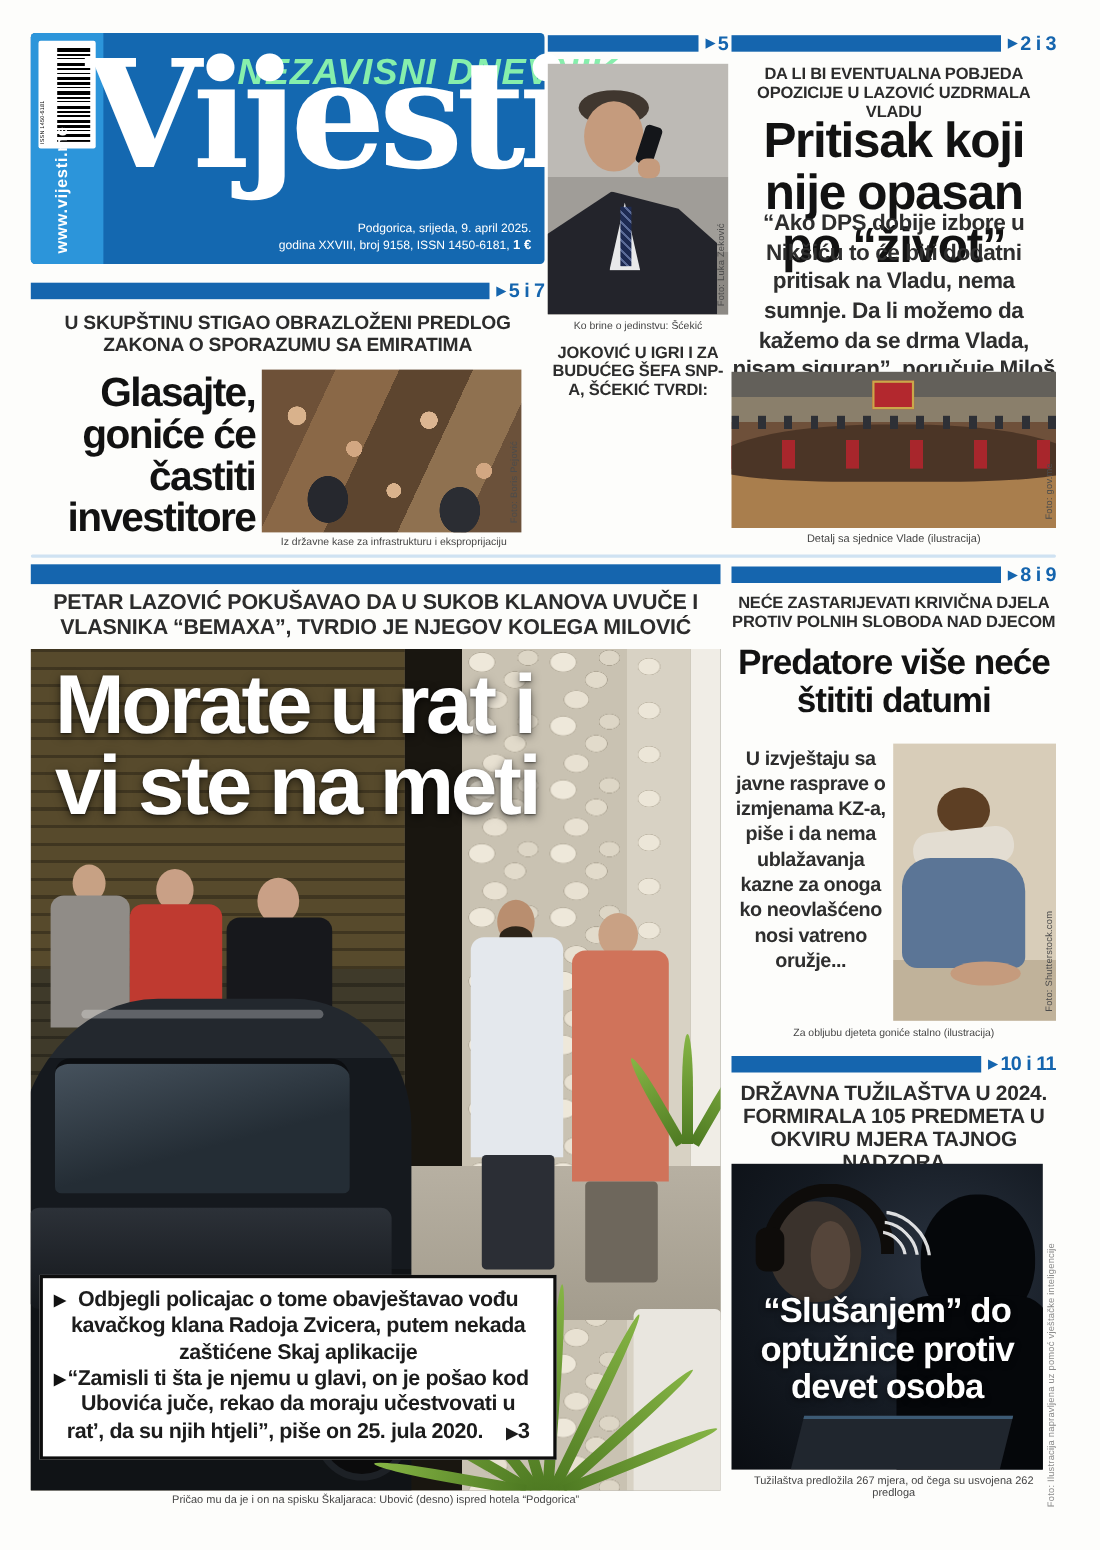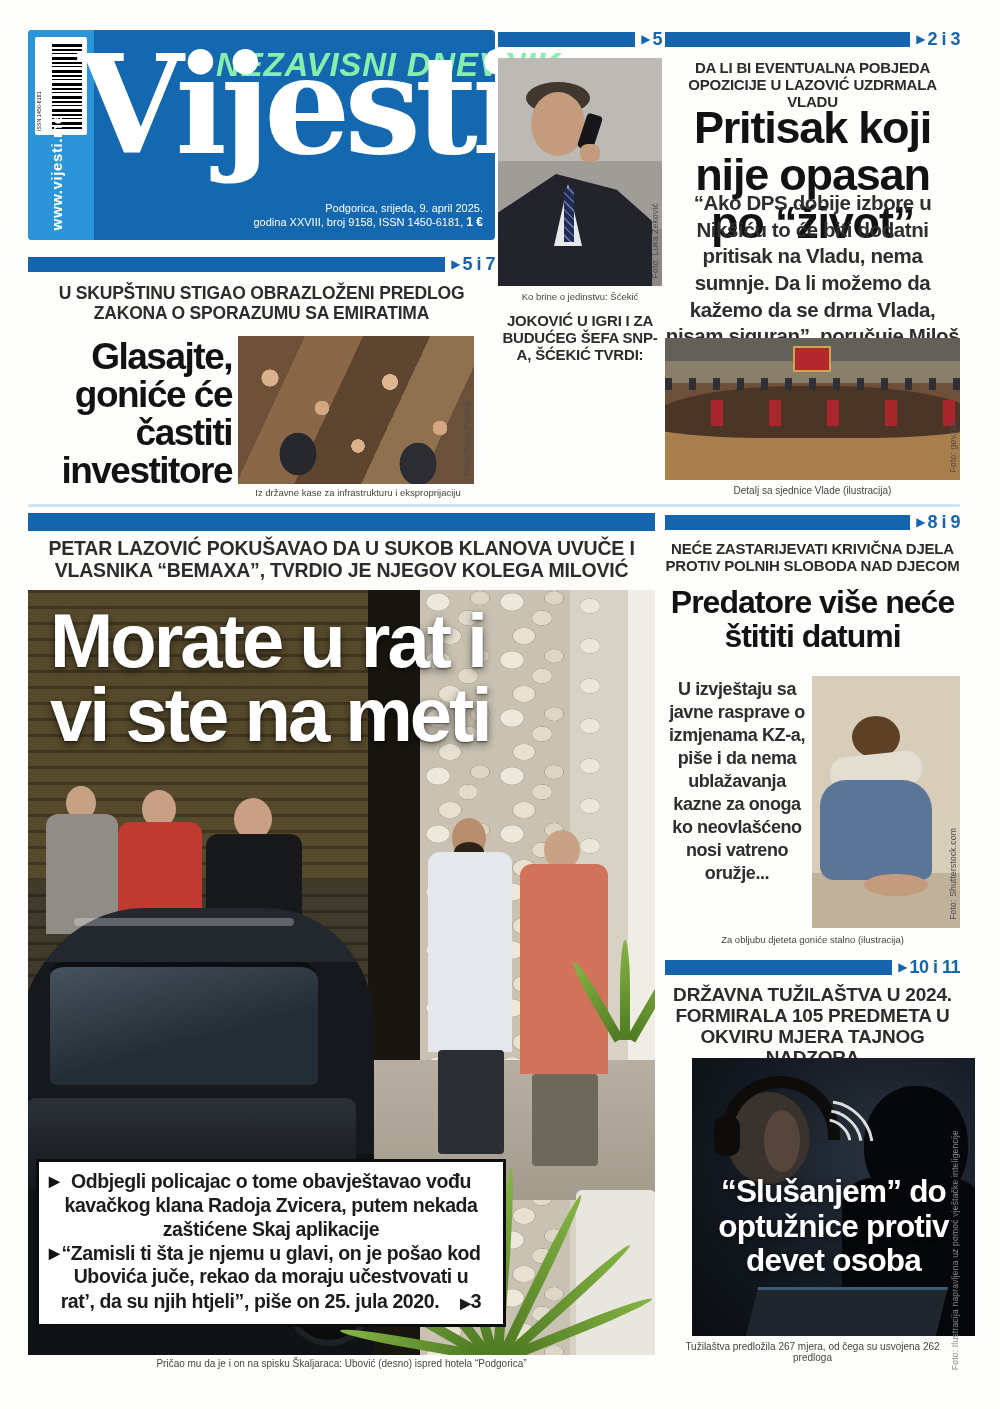--- a/index.html
+++ b/index.html
@@ -147,21 +147,21 @@
     background:linear-gradient(180deg,#d8cdb9 0 78%,#c0b29a 78%);}
   .boy-hair{position:absolute;left:40px;top:40px;width:48px;height:42px;border-radius:50%;background:#5d3f24;}
   .boy-arms{position:absolute;left:18px;top:78px;width:92px;height:34px;border-radius:16px;background:#e3ddd2;transform:rotate(-6deg);}
   .boy-jeans{position:absolute;left:8px;top:104px;width:112px;height:100px;border-radius:26px 30px 10px 14px;background:#5b7596;}
   .boy-feet{position:absolute;left:52px;top:198px;width:64px;height:22px;border-radius:50%;background:#c59b7d;}
   #caption-pred{left:665px;top:934px;width:295px;font-size:9.5px;}
 
   
   #bar-surv{left:665px;top:958px;width:295px;}
   #kicker-surv{left:665px;top:985px;width:295px;font-size:19px;line-height:1.1;}
-  #photo-surv{left:692px;top:1058px;width:283px;height:278px;
+  #photo-surv{left:665px;top:1058px;width:283px;height:278px;
     background:radial-gradient(ellipse at 68% 36%,#2a3340 0%,#141a22 55%,#0a0d12 100%);}
   .sv-head1{position:absolute;left:34px;top:34px;width:84px;height:92px;border-radius:50%;background:#3a322c;}
   .sv-face{position:absolute;left:72px;top:52px;width:36px;height:62px;border-radius:50%;background:#55453a;}
   .sv-band{position:absolute;left:28px;top:18px;width:96px;height:52px;border:12px solid #0e0c0a;
     border-bottom:none;border-radius:60px 60px 0 0;}
   .sv-cup{position:absolute;left:22px;top:58px;width:26px;height:40px;border-radius:10px;background:#0e0c0a;}
   .sv-head2{position:absolute;left:172px;top:28px;width:104px;height:120px;border-radius:48%;background:#05070a;}
   .sv-shoulder{position:absolute;left:150px;top:120px;width:140px;height:160px;border-radius:30px 30px 0 0;background:#05070a;}
   .sv-wave{position:absolute;border:3px solid rgba(255,255,255,.85);border-radius:50%;
     border-left-color:transparent;border-top-color:transparent;border-bottom-color:transparent;transform:rotate(-45deg);}

